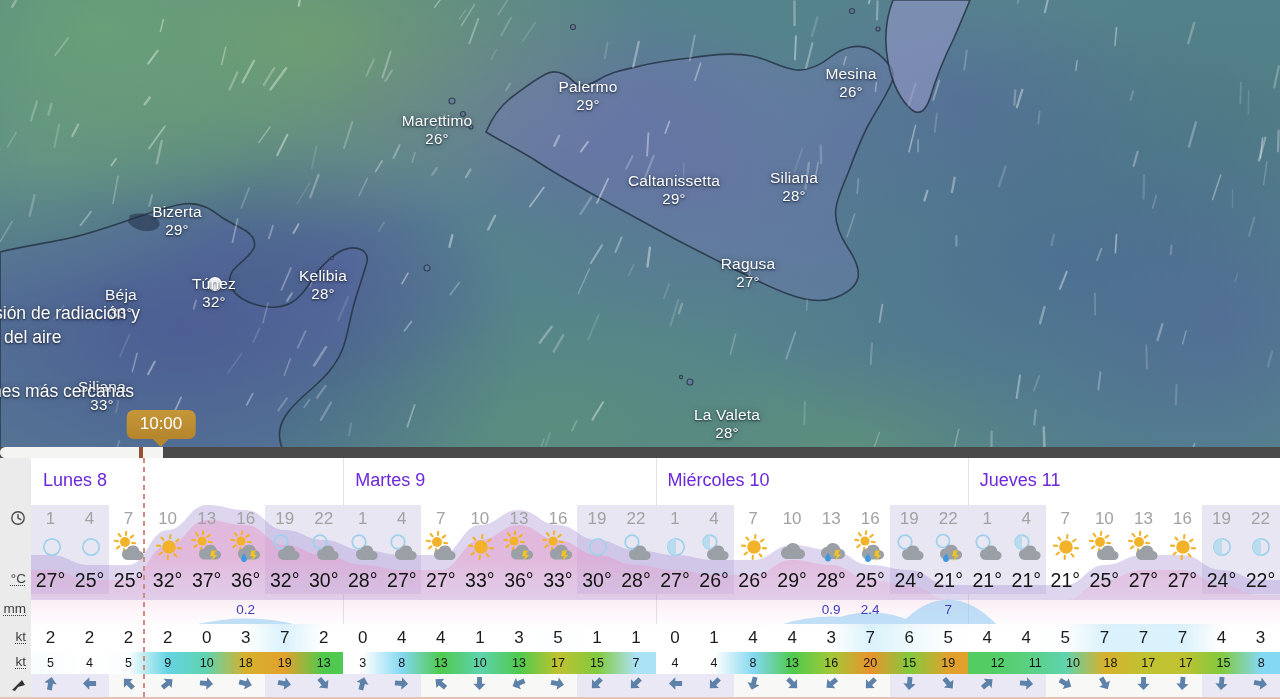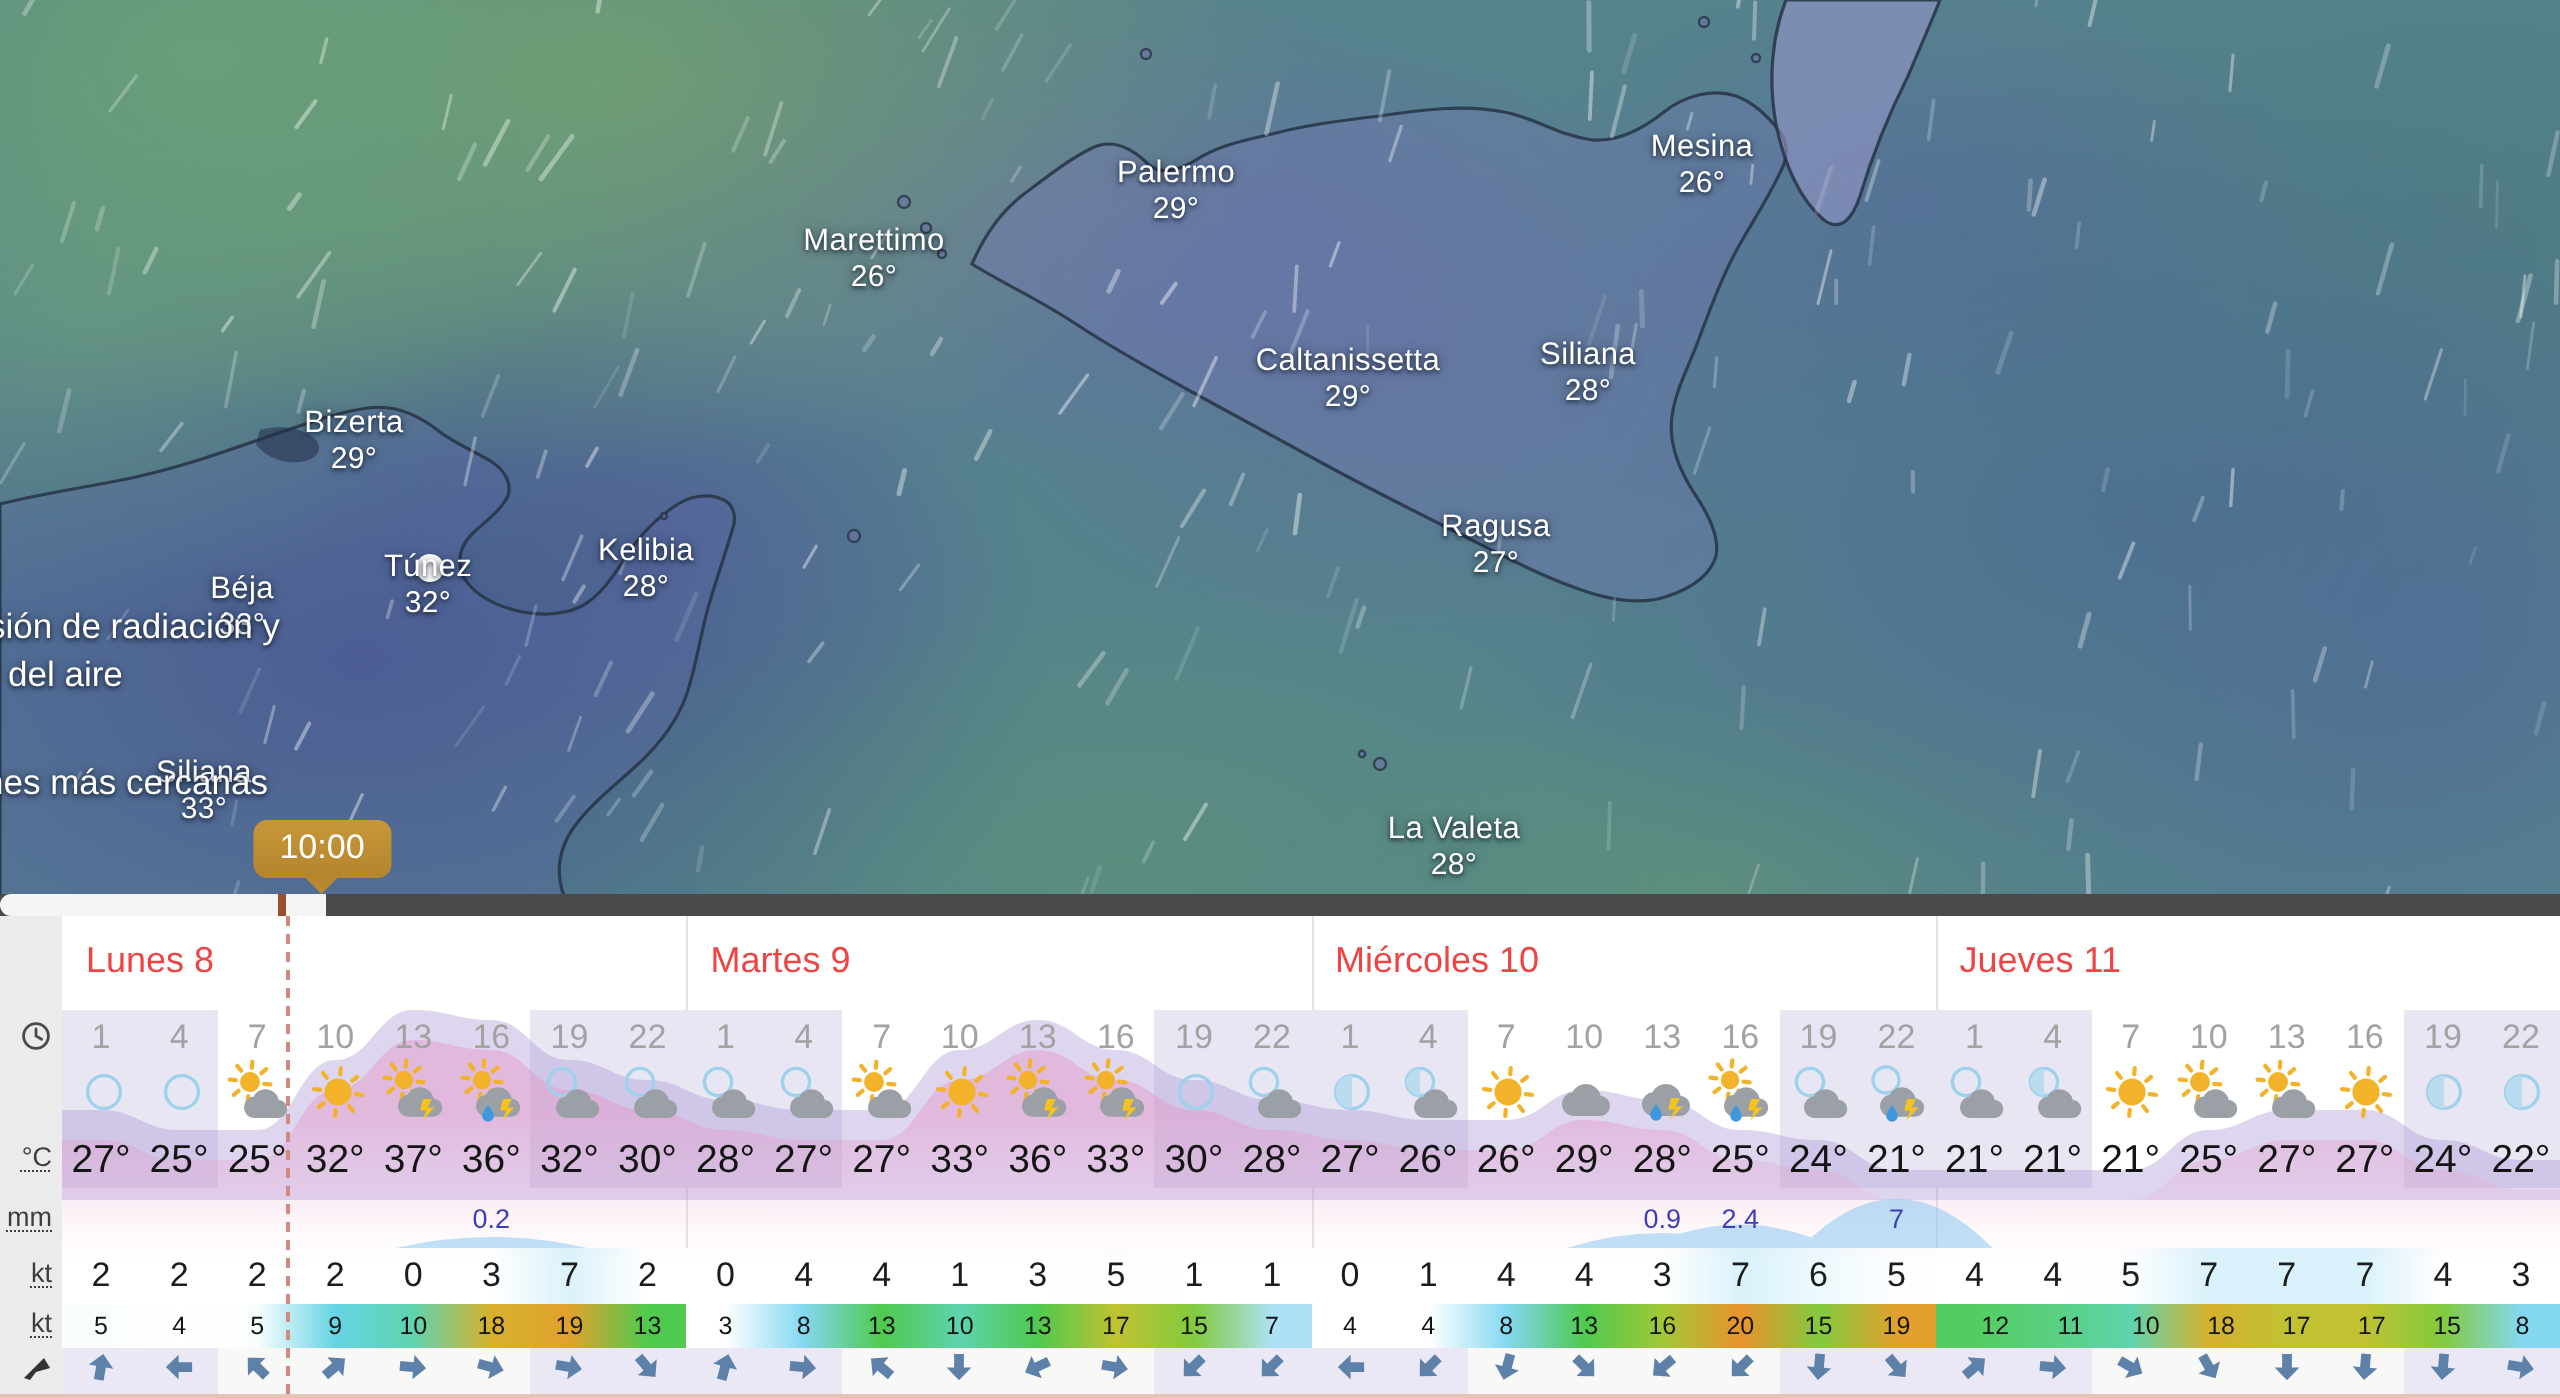--- a/index.html
+++ b/index.html
@@ -48,21 +48,21 @@
 
   
   .forecast{position:absolute;left:0;top:458px;width:1280px;height:241px;background:#fff;overflow:hidden;}
   .leftcol{position:absolute;left:0;top:0;width:31px;height:241px;background:#ebebeb;z-index:4;}
   .leftcol .lbl{position:absolute;right:5px;font-size:13.5px;color:#3d3d3d;cursor:pointer;
         text-decoration:underline dotted 1px;text-underline-offset:2px;}
   .leftcol .ico{position:absolute;right:5px;}
   .days{position:absolute;left:31px;top:0;display:flex;}
   .day{width:312.25px;}
   .day+.day{box-shadow:inset 1px 0 0 #e3e3e3;}
-  .dayheader{height:47px;padding:12px 0 0 12px;font-size:18px;color:#ef4444;cursor:pointer;}
+  .dayheader{height:47px;padding:12px 0 0 12px;font-size:18px;color:#6d28d9;cursor:pointer;}
   .row{display:flex;}
   .row .c{flex:1;display:flex;align-items:center;justify-content:center;overflow:visible;cursor:pointer;}
   .row .c>*{position:relative;z-index:2;}
   .r-hours{height:27px;font-size:17px;color:#a2a2a2;}
   .r-icons{height:34px;}
   .r-temps{height:28px;font-size:19.5px;color:#141414;}
   .r-rain{height:30px;font-size:13.5px;color:#3d3dbb;}
   .r-wind{height:28px;font-size:17px;color:#1c1c1c;}
   .r-gust{height:22px;font-size:12.5px;color:#151515;}
   .r-arrows{height:23px;}

